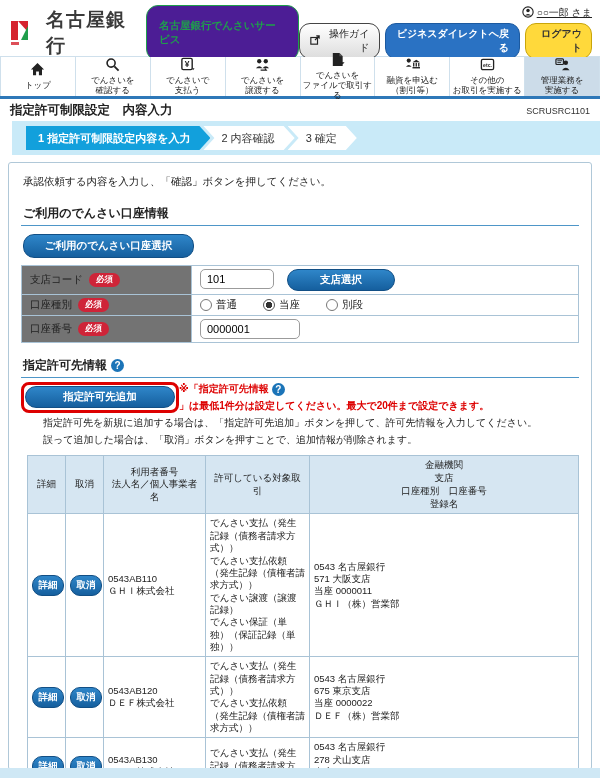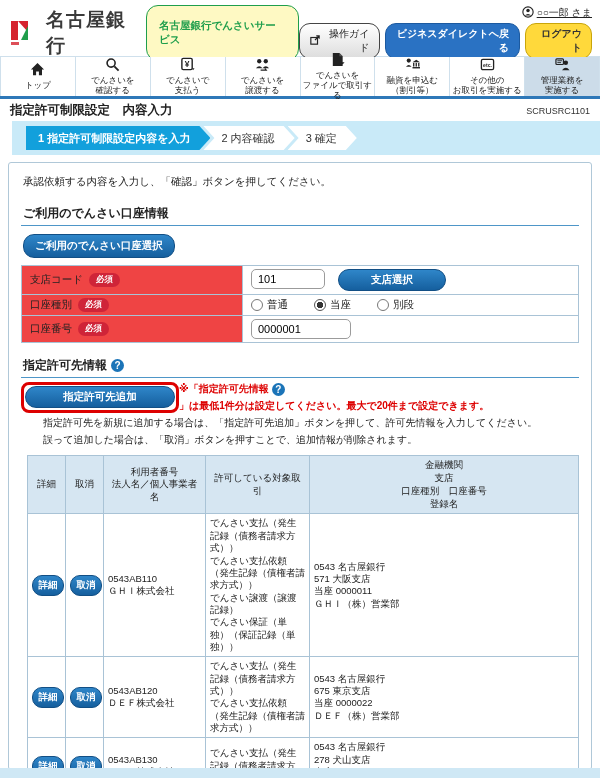--- a/index.html
+++ b/index.html
@@ -6,21 +6,21 @@
   html,body { width:600px; height:778px; overflow:hidden; background:#fff;
     font-family:"Liberation Sans","DejaVu Sans",sans-serif; color:#222; }
   .page { position:relative; width:600px; height:778px; }
 
   
   .tophdr { display:flex; justify-content:space-between; padding:6px 8px 2px 8px; height:56px; }
   .brand { display:flex; align-items:center; gap:8px; padding-top:6px; }
   .logo-mark { width:30px; height:30px; position:relative; }
   .bank-name { font-size:19px; font-weight:bold; color:#3a3a3a; letter-spacing:1px; }
   .service-pill { border:1.5px solid #1f9e4c; color:#1f9e4c; border-radius:12px;
-    font-size:10.5px; font-weight:bold; padding:13px 12px; background:#fef9c3; }
+    font-size:10.5px; font-weight:bold; padding:13px 12px; background:#4c1d95; }
   .hdr-right { text-align:right; font-size:10px; }
   .user-line { display:flex; justify-content:flex-end; align-items:center; gap:3px; }
   .user-link { text-decoration:underline; color:#222; cursor:pointer; }
   .ops-line { margin-top:1px; }
   .hdr-btns { display:flex; gap:5px; justify-content:flex-end; margin-top:3px; }
   .btn-guide { display:flex; align-items:center; gap:4px; background:linear-gradient(#fff,#ddd);
     border:1.2px solid #444; border-radius:11px; font-size:10px; padding:2px 10px; cursor:pointer; }
   .btn-bizdirect { background:#2a72c3; color:#fff; border:1px solid #1c5aa0; border-radius:11px;
     font-size:10px; font-weight:bold; padding:3px 10px; cursor:pointer; }
   .btn-logout { background:#ffd93b; color:#333; border:1.2px solid #c9a50a; border-radius:11px;
@@ -51,25 +51,25 @@
   
   .content { margin:7px 8px 0 8px; border:1px solid #b0c8d8; border-radius:3px;
     padding:8px 12px 8px 12px; height:608px; overflow:hidden; background:#fff; }
   .instruction { font-size:10.5px; padding:4px 2px 2px 2px; }
   .sec-hdr { font-size:12px; font-weight:bold; border-bottom:1.5px solid #4e96c8;
     padding:2px 0 3px 2px; margin-top:12px; display:flex; align-items:center; gap:4px; }
   .qicon { display:inline-flex; width:13px; height:13px; border-radius:50%; background:#1b74b8;
     color:#fff; font-size:10px; font-weight:bold; align-items:center; justify-content:center; cursor:pointer; }
   .btn-blue { background:linear-gradient(#2f86c9,#155f9e); color:#fff; border:1px solid #124f85;
     border-radius:11px; font-size:10.5px; font-weight:bold; text-align:center; cursor:pointer; }
-  .acct-select-btn { display:block; width:152px; padding:4px 0; margin:8px 0 7px 2px; }
+  .acct-select-btn { display:block; width:171px; padding:4px 0; margin:8px 0 7px 2px; }
 
   table.form { border-collapse:collapse; width:100%; font-size:10.5px; }
   table.form td { border:1px solid #a9c3d6; padding:3px 8px; vertical-align:middle; }
-  td.lbl { background:#ef4444; width:221px; }
+  td.lbl { background:#737373; width:170px; }
   .lbl-inner { display:flex; align-items:center; gap:6px; }
   .req { background:#cf2438; color:#fff; font-size:8.5px; font-weight:bold;
     border-radius:7px; padding:1px 7px; }
   input.txt { height:20px; border:1px solid #9b9b9b; border-radius:5px; font-size:11px;
     padding:0 6px; font-family:inherit; }
   .branch-btn { display:inline-block; width:108px; padding:3px 0; margin-left:10px; vertical-align:middle; }
   .radio-group { display:flex; gap:26px; align-items:center; font-size:10.5px; }
   .radio-opt { display:flex; align-items:center; gap:4px; }
   input[type=radio] { appearance:none; width:12px; height:12px; border:1px solid #777;
     border-radius:50%; background:#fff; margin:0; cursor:pointer; }

